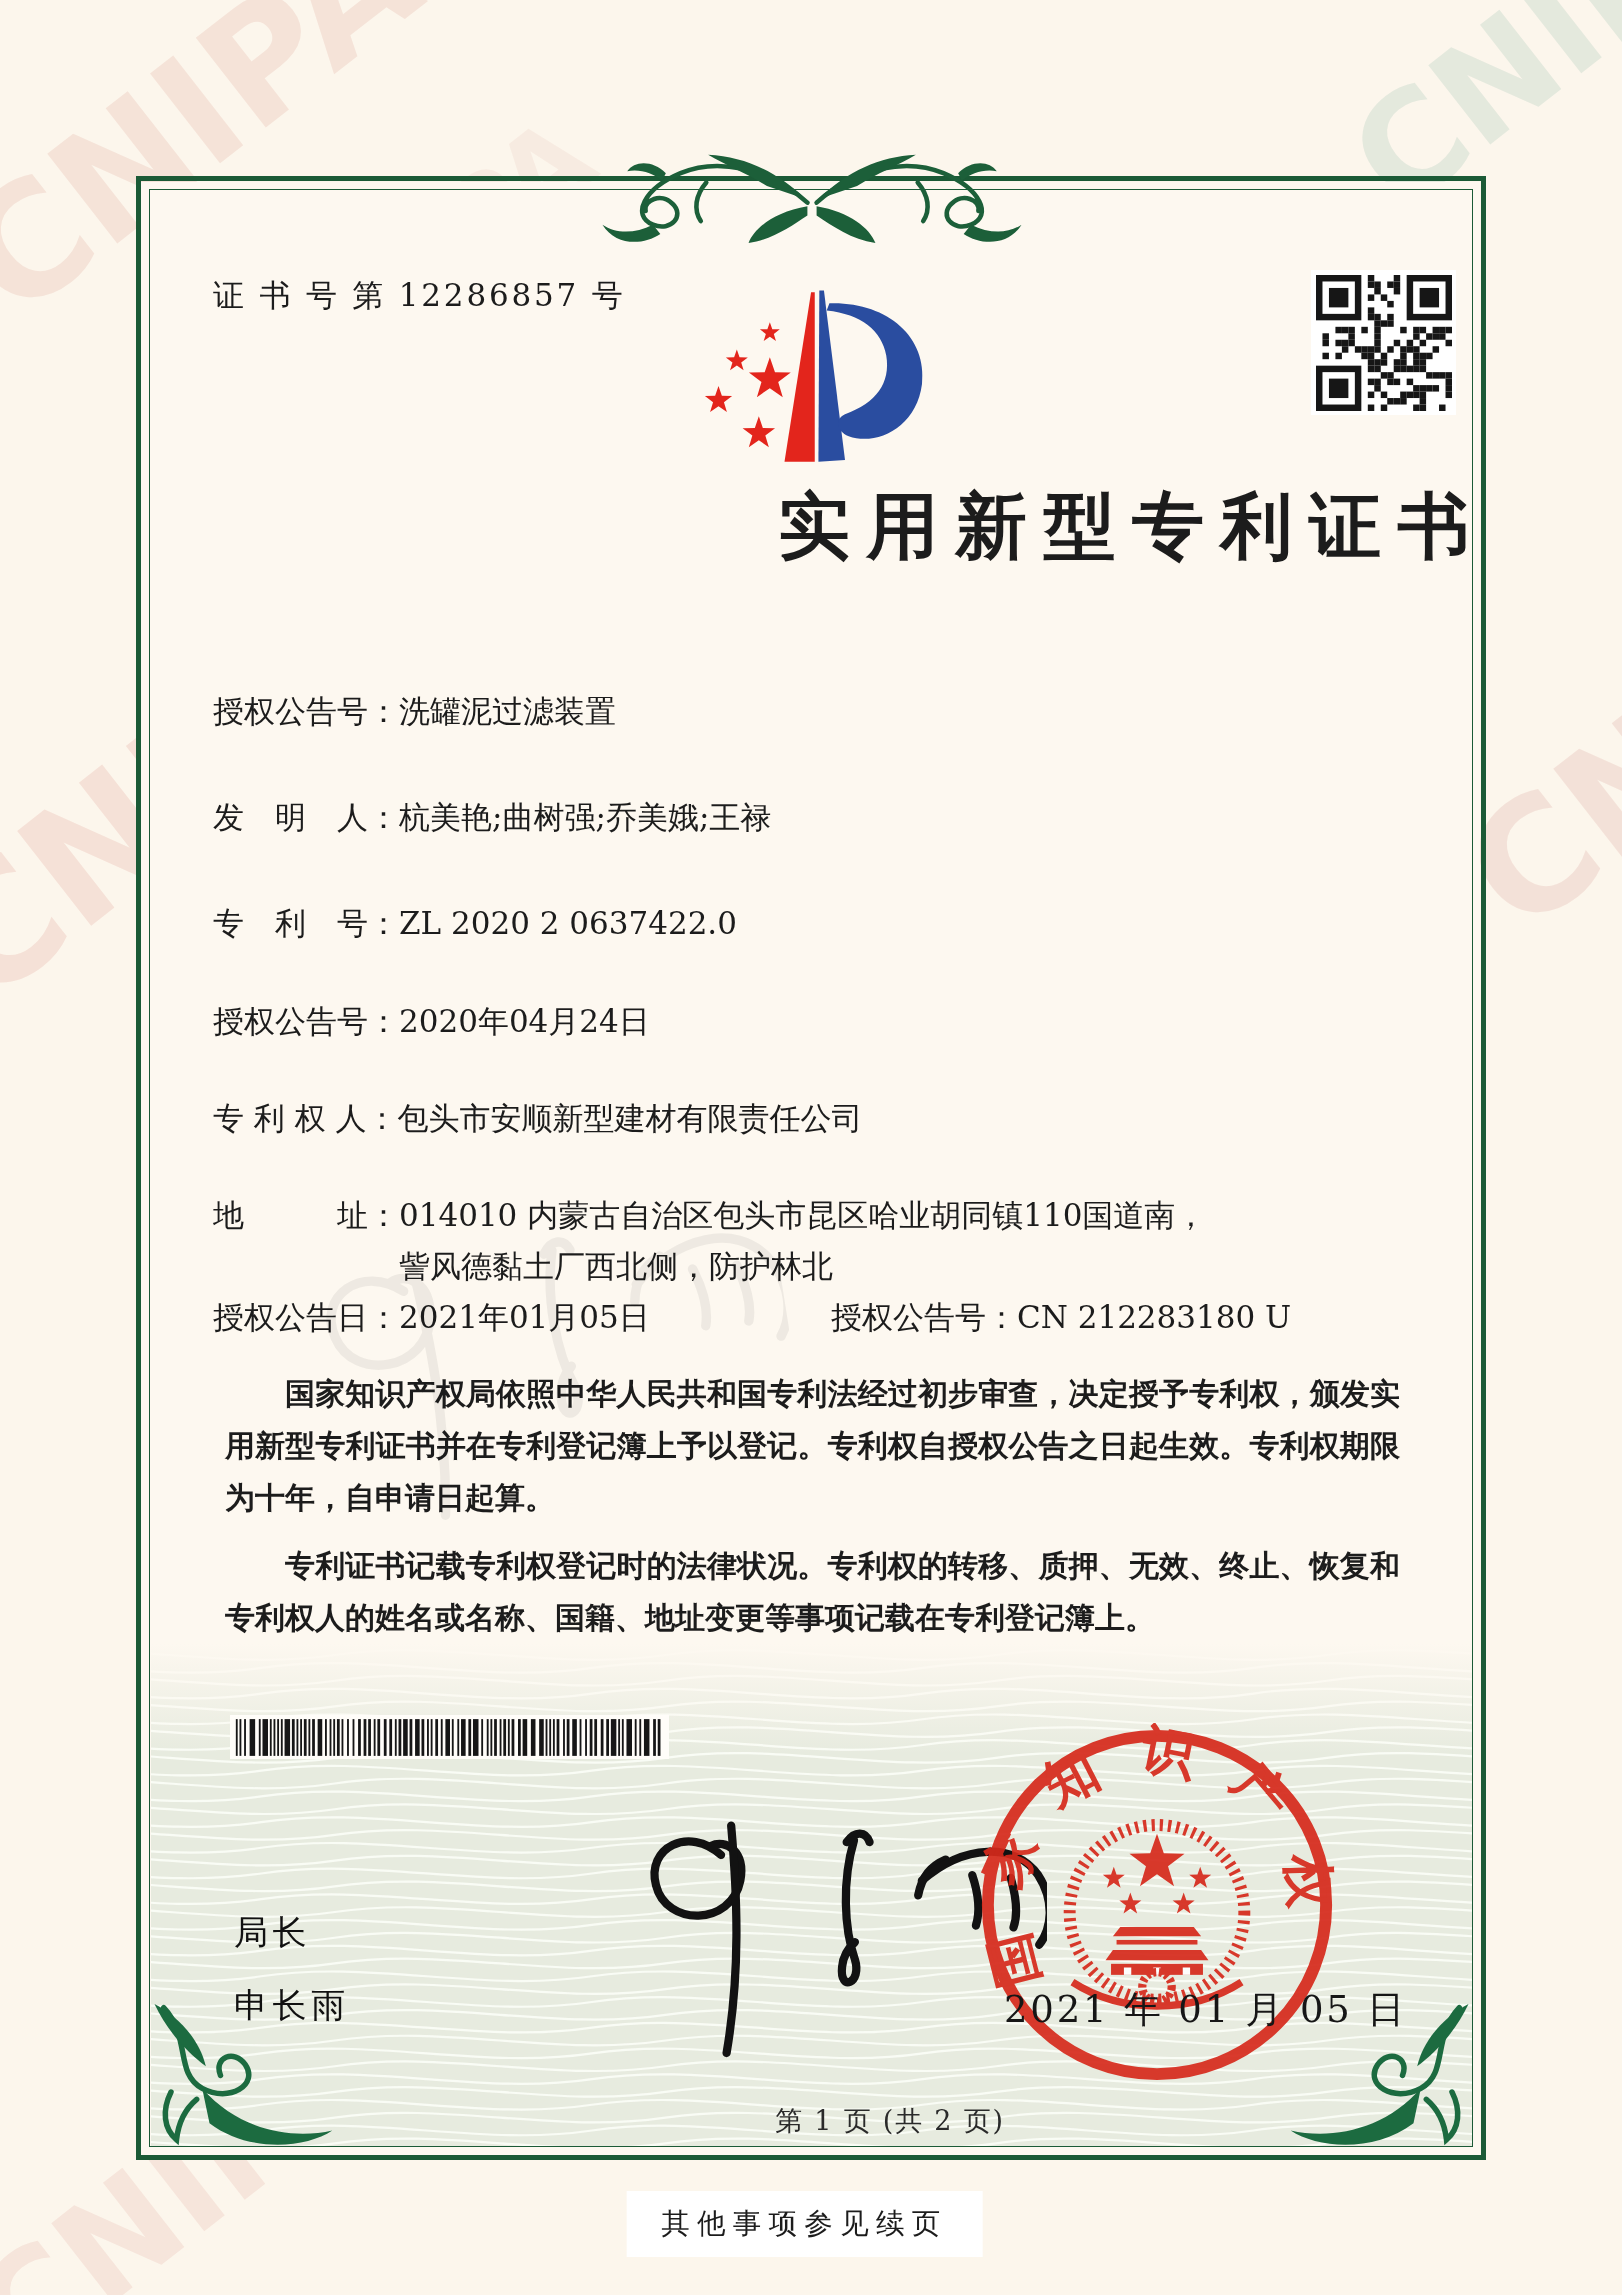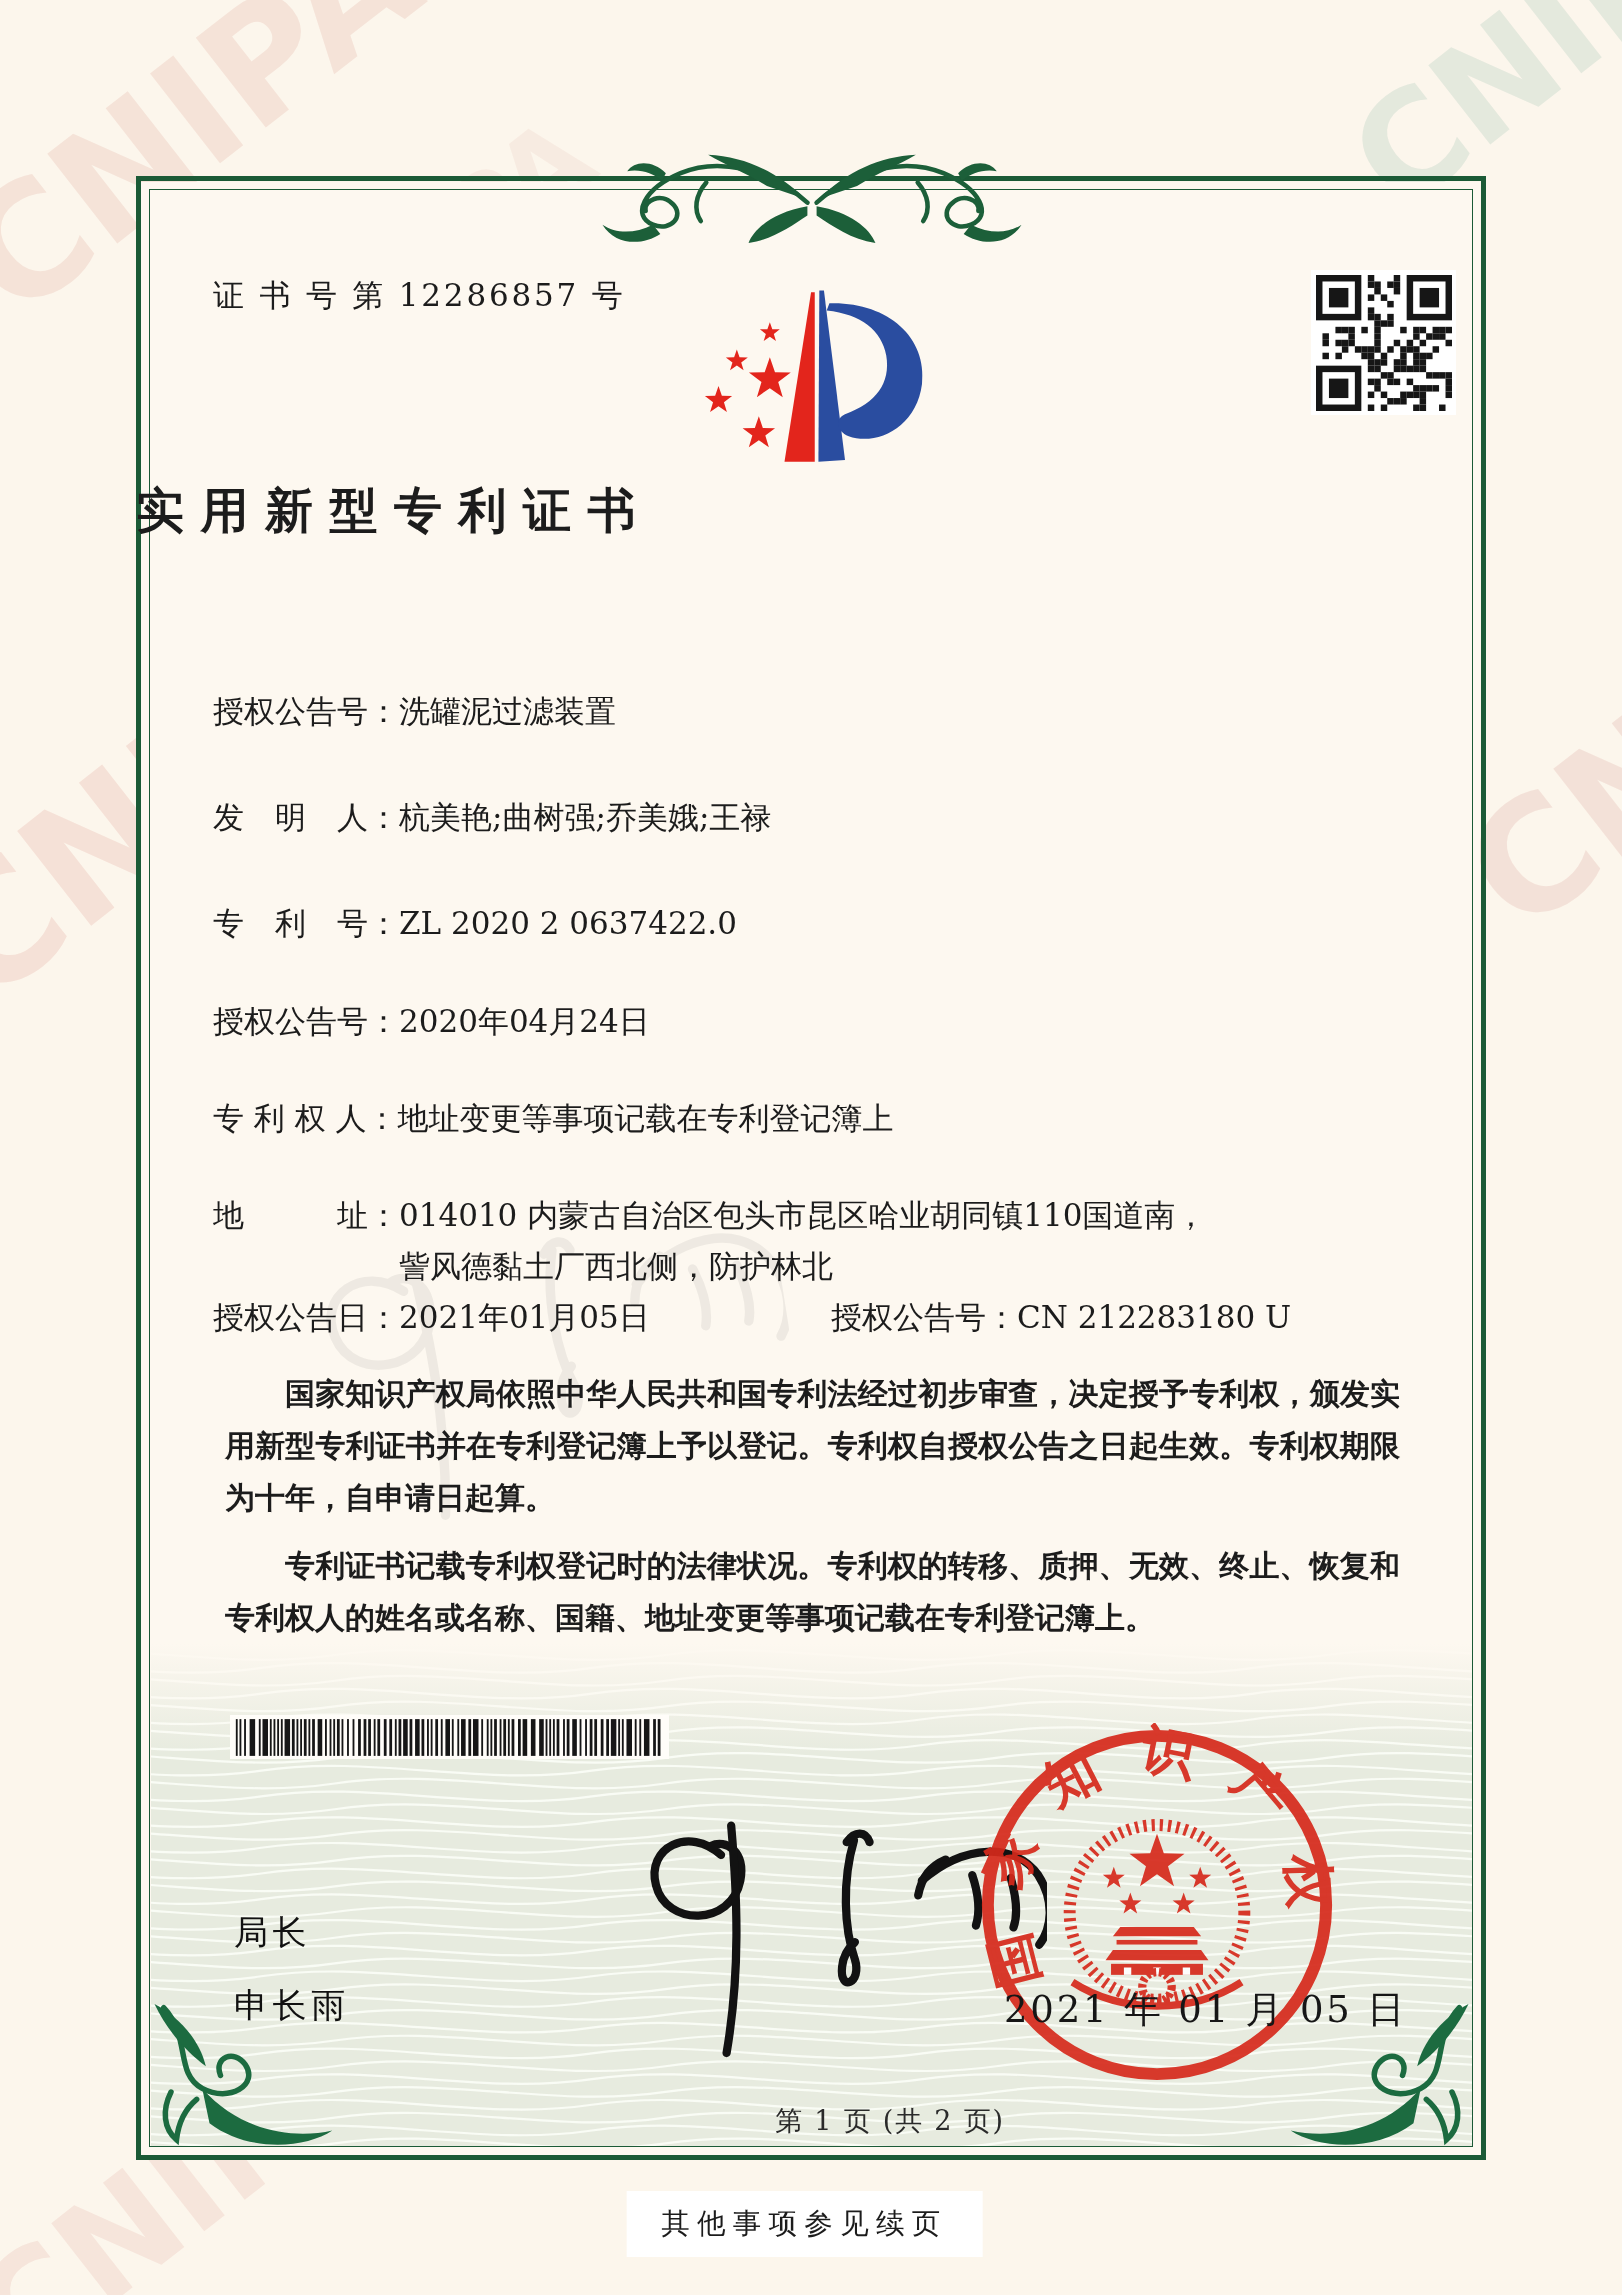--- a/index.html
+++ b/index.html
@@ -9,21 +9,21 @@
   .abs{position:absolute;}
   
   .wm{position:absolute;font-family:"DejaVu Sans","Liberation Sans",sans-serif;font-weight:bold;
       transform:rotate(-38deg);pointer-events:none;white-space:nowrap;}
   
   .frame-bg{left:141px;top:182px;width:1339px;height:1973px;background:#fdf8f0;}
   .frame-outer{left:136px;top:176px;width:1350px;height:1984px;border:5.5px solid #1b5a36;box-sizing:border-box;}
   .frame-inner{left:149px;top:189px;width:1324px;height:1958px;border:1.8px solid #1b5a36;box-sizing:border-box;}
   
   .cert-no{left:213px;top:275px;font-size:31px;letter-spacing:2.8px;}
-  .title{left:136px;top:479px;width:1350px;text-align:left;font-size:48px;font-weight:bold;letter-spacing:16.5px;}
+  .title{left:136px;top:479px;width:1350px;text-align:right;font-size:72px;font-weight:bold;letter-spacing:16.5px;}
   
   .field{left:213px;font-size:31px;}
   .field .lbl{display:inline-block;}
   .field .val{display:inline-block;}
   .pre{white-space:pre-line;line-height:51px;vertical-align:top;}
   
   .body-text{left:209px;top:1352px;width:1207px;font-size:30px;line-height:52px;text-align:justify;}
   .body-text p{margin:16px;text-indent:2em;font-weight:bold;}
   
   .guilloche{left:151px;top:1644px;width:1321px;height:503px;}
@@ -302,21 +302,21 @@
   <div class="abs field" style="top:797px;">
     <span class="lbl">发　明　人：</span><span class="val">杭美艳;曲树强;乔美娥;王禄</span>
   </div>
   <div class="abs field" style="top:903px;">
     <span class="lbl">专　利　号：</span><span class="val">ZL 2020 2 0637422.0</span>
   </div>
   <div class="abs field" style="top:1001px;">
     <span class="lbl">授权公告号：</span><span class="val">2020年04月24日</span>
   </div>
   <div class="abs field" style="top:1098px;">
-    <span class="lbl">专 利 权 人：</span><span class="val">地址变更等事项记载在专利登记簿上</span>
+    <span class="lbl">专 利 权 人：</span><span class="val">包头市安顺新型建材有限责任公司</span>
   </div>
   <div class="abs field" style="top:1190px;">
     <span class="lbl" style="vertical-align:top;line-height:51px;">地　　　址：</span><span class="val pre" style="max-width:937px;">014010 内蒙古自治区包头市昆区哈业胡同镇110国道南，
 訾风德黏土厂西北侧，防护林北</span>
   </div>
   <div class="abs field" style="top:1297px;">
     <span class="lbl">授权公告日：</span><span class="val">2021年01月05日</span>
   </div>
   <div class="abs field" style="left:831px;top:1297px;">
     <span class="lbl">授权公告号：</span><span class="val">CN 212283180 U</span>

